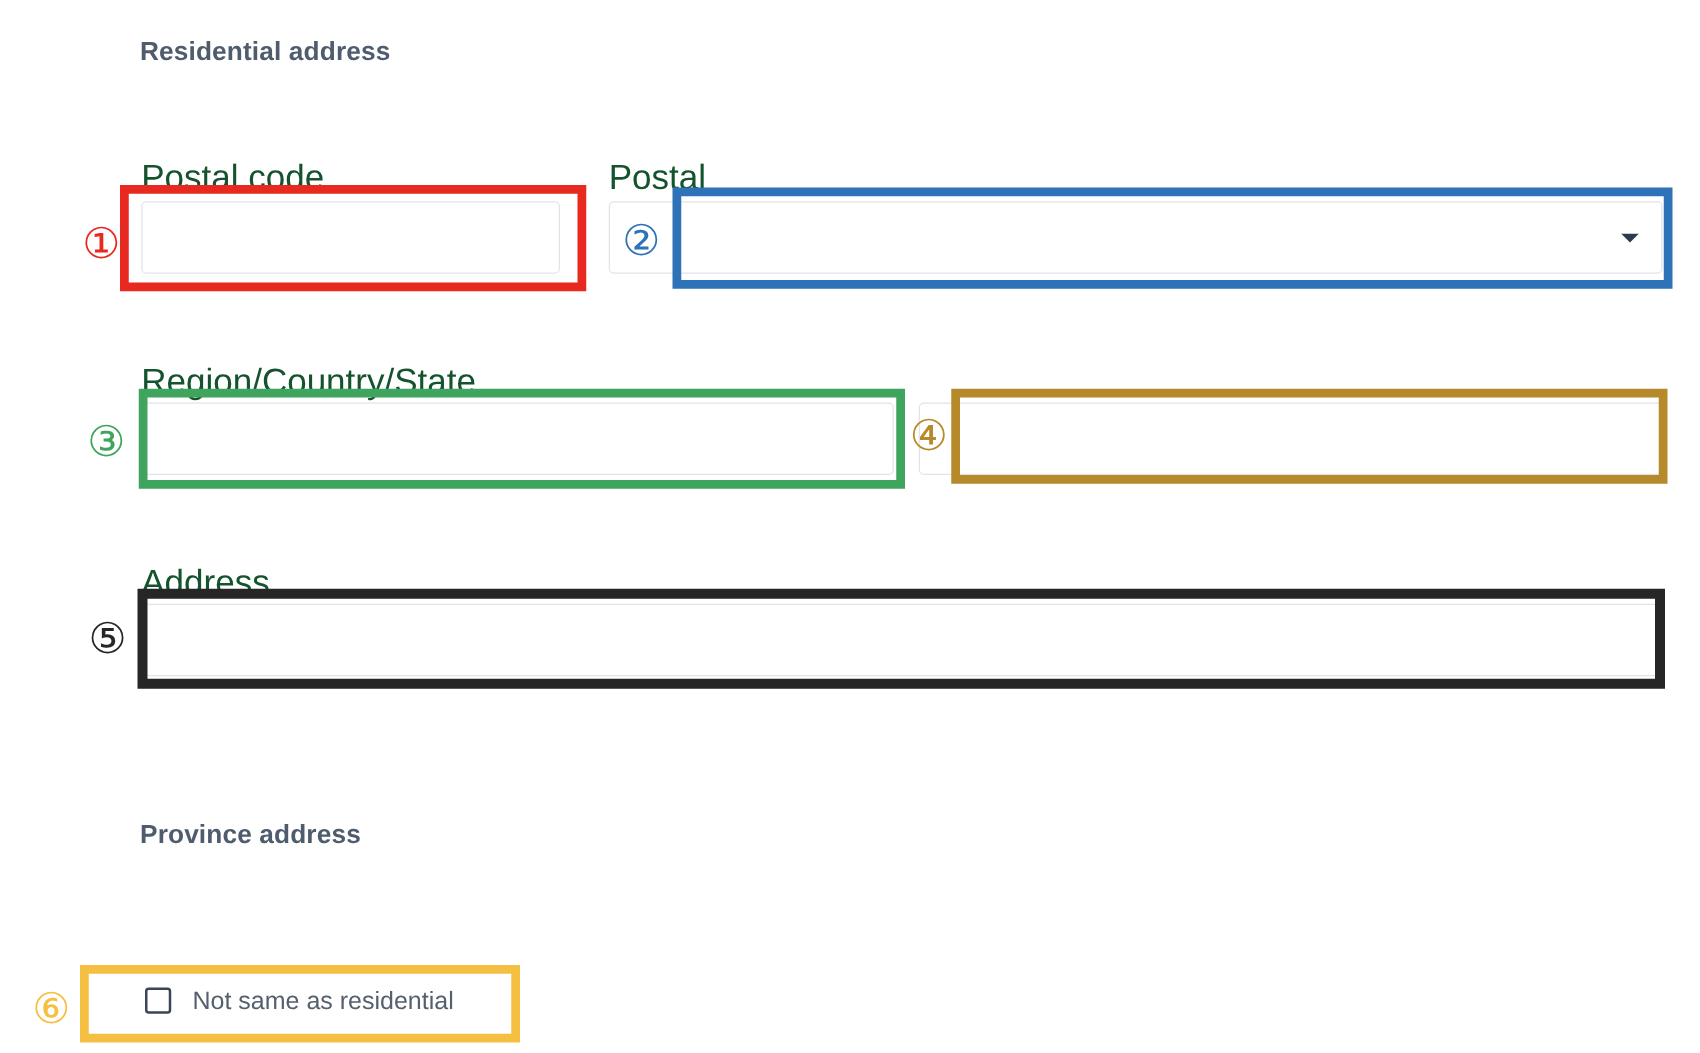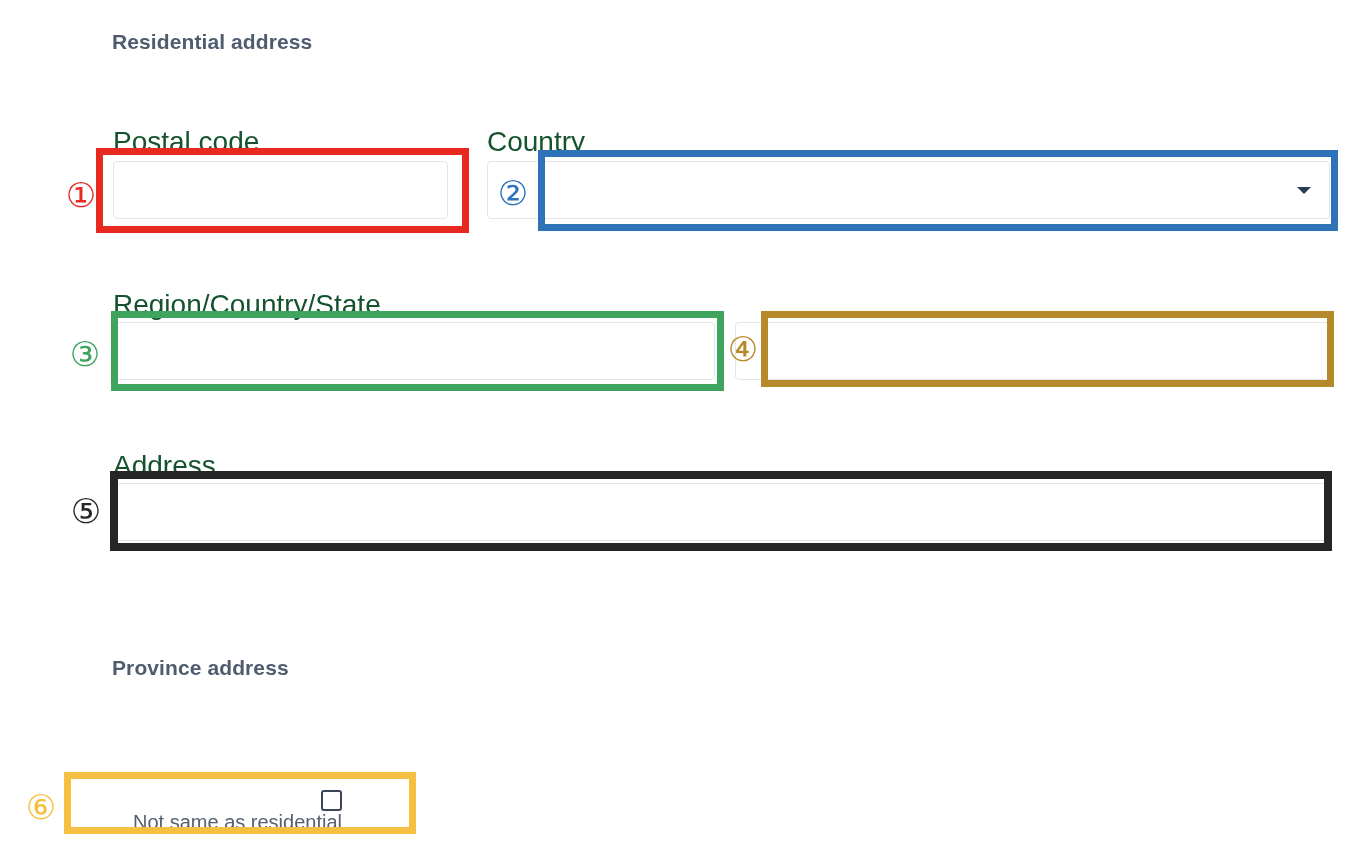--- a/index.html
+++ b/index.html
@@ -92,22 +92,21 @@
     line-height: 1;
     font-weight: 400;
     text-align: center;
     white-space: nowrap;
   }
 
   
   .cb-row {
     position: absolute;
     display: flex;
-    align-items: flex-end;
-    flex-direction: column;
+    align-items: flex-start;
   }
   .cb-box {
     box-sizing: border-box;
     width: 21px;
     height: 21px;
     border: 2.5px solid #3b4558;
     border-radius: 3px;
     background: #ffffff;
     flex: 0 0 auto;
   }
@@ -123,21 +122,21 @@
 <body>
 
 <div id="screen">
 
   <div class="section-heading" style="left:112px; top:30px;">Residential address</div>
 
   <div class="field-label" style="left:113px; top:126px;">Postal code</div>
 
   <input class="field-input" type="text" style="left: 113px; top: 161px; width: 335px; height: 58px;" value="">
 
-  <div class="field-label" style="left:487px; top:126px;">Country</div>
+  <div class="field-label" style="left:487px; top:126px;">Postal</div>
 
   <div class="field-select" style="left:487px; top:161px; width:843px; height:58px;">
     <span class="caret"></span>
   </div>
 
   <div class="field-label" style="left:113px; top:289px;">Region/Country/State</div>
 
   <input class="field-input" type="text" style="left: 113px; top: 322px; width: 602px; height: 58px;" value="">
 
   <div class="field-label" style="left:735px; top:289px;margin-top:32px;">City</div>

